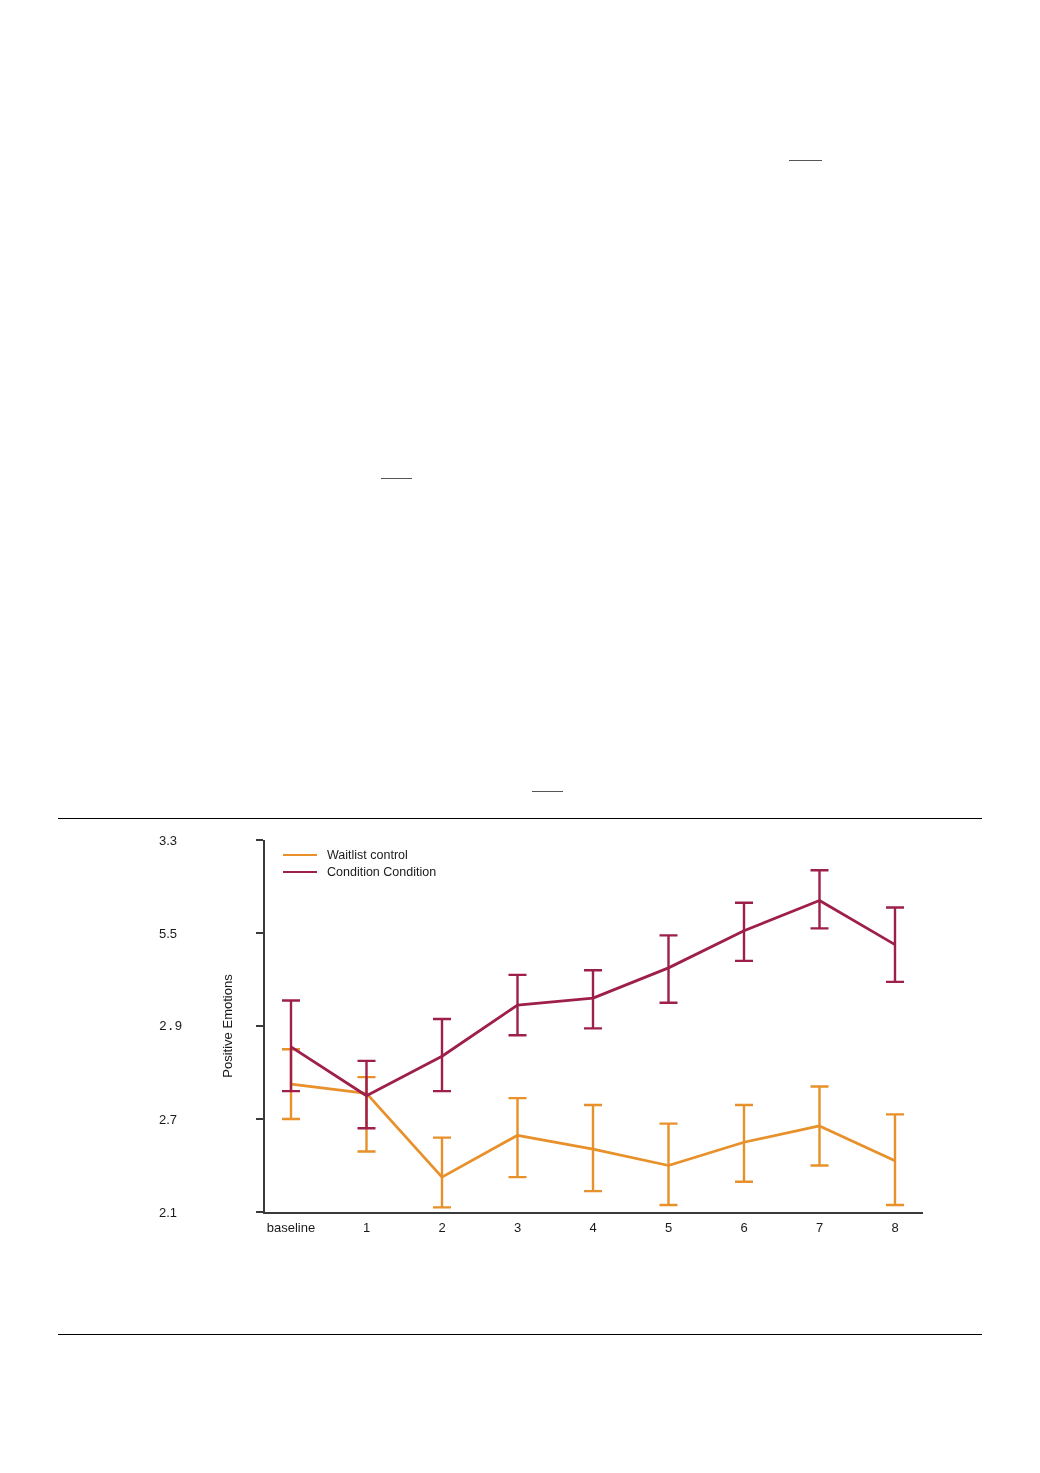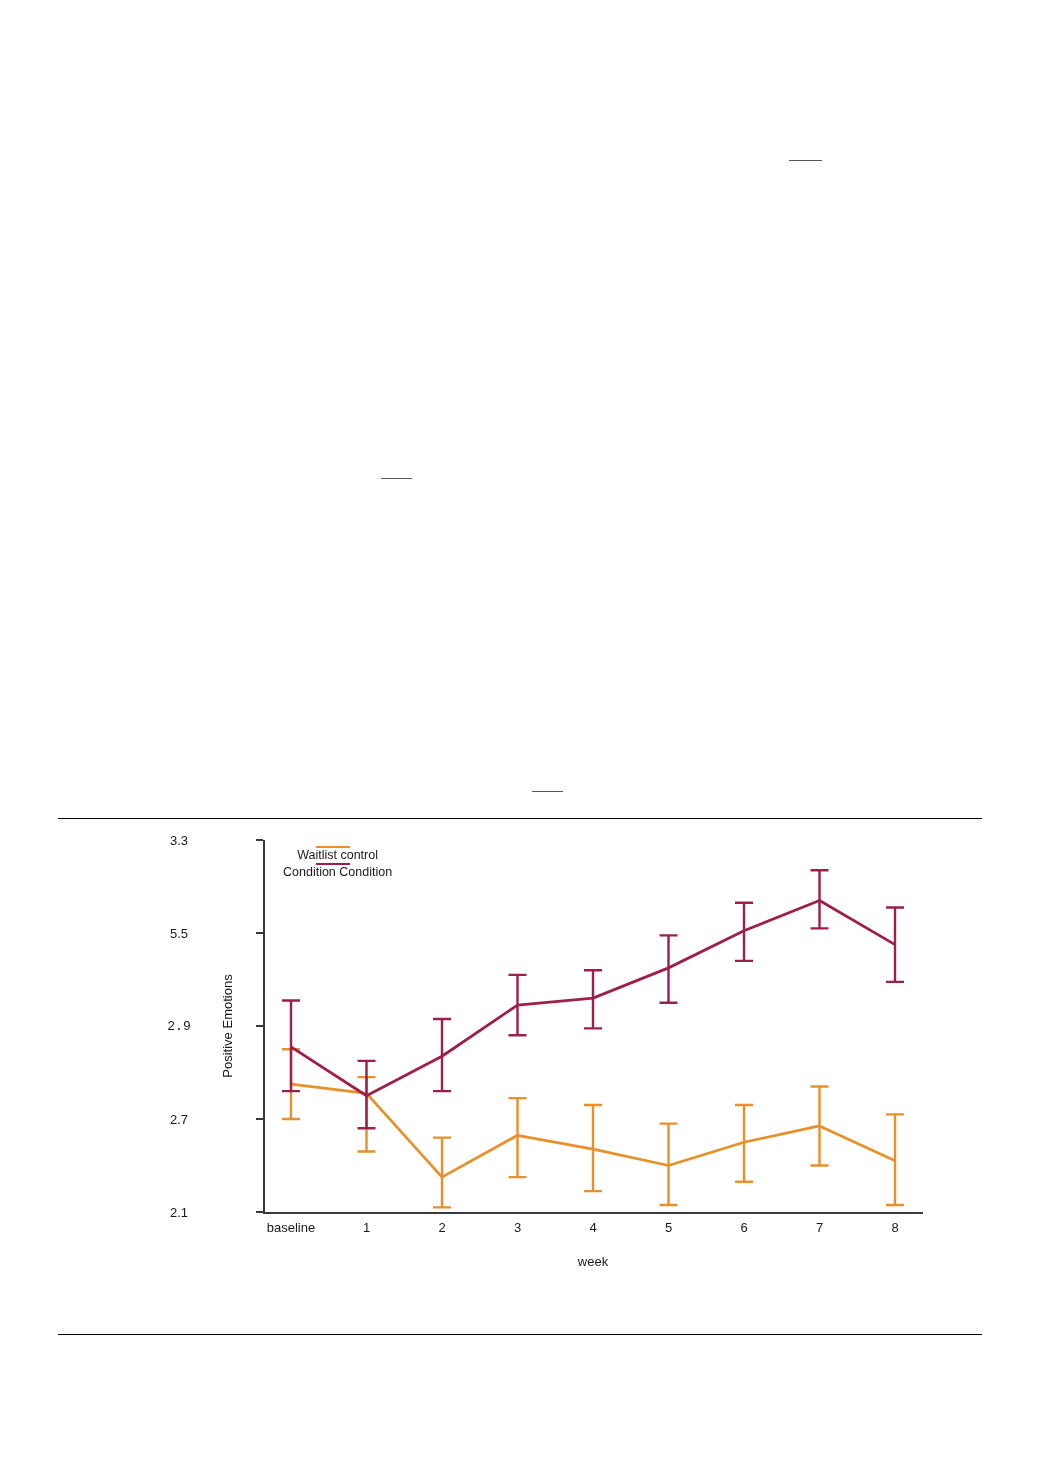--- a/index.html
+++ b/index.html
@@ -54,21 +54,21 @@
     background: #3a3a3a;
   }
   .y-axis { left: 60px; top: 0; width: 1.5px; height: 372px; }
   .x-axis { left: 60px; top: 372px; width: 660px; height: 1.5px; }
 
   .ytick-label {
     position: absolute;
     right: 724px;
     font-size: 13px;
     color: #1a1a1a;
-    text-align: center;
+    text-align: left;
     width: 40px;
     transform: translateY(-50%);
     white-space: nowrap;
   }
   .ytick-mark {
     position: absolute;
     left: 53px;
     width: 7px;
     height: 1.5px;
     background: #3a3a3a;
@@ -110,21 +110,20 @@
     position: absolute;
     left: 80px;
     top: 6px;
     font-size: 12.5px;
     color: #1a1a1a;
   }
   .legend-row {
     display: flex;
     align-items: center;
     height: 17px;
-    flex-direction: column;
   }
   .legend-swatch {
     width: 34px;
     height: 0;
     border-top: 2.6px solid #000;
     margin-right: 10px;
   }
 
   svg.series-layer {
     position: absolute;
@@ -204,16 +203,15 @@
       <div class="legend-row">
         <span class="legend-swatch" id="sw0" style="border-top-color: rgb(232, 144, 42);"></span>
         <span>Waitlist control</span>
       </div>
       <div class="legend-row">
         <span class="legend-swatch" id="sw1" style="border-top-color: rgb(158, 31, 75);"></span>
         <span>Condition Condition</span>
       </div>
     </div>
 
-    <div class="axis-title-x">week</div>
     <div class="axis-title-y">Positive Emotions</div>
   </div>
 </div>
 
 </body></html>

